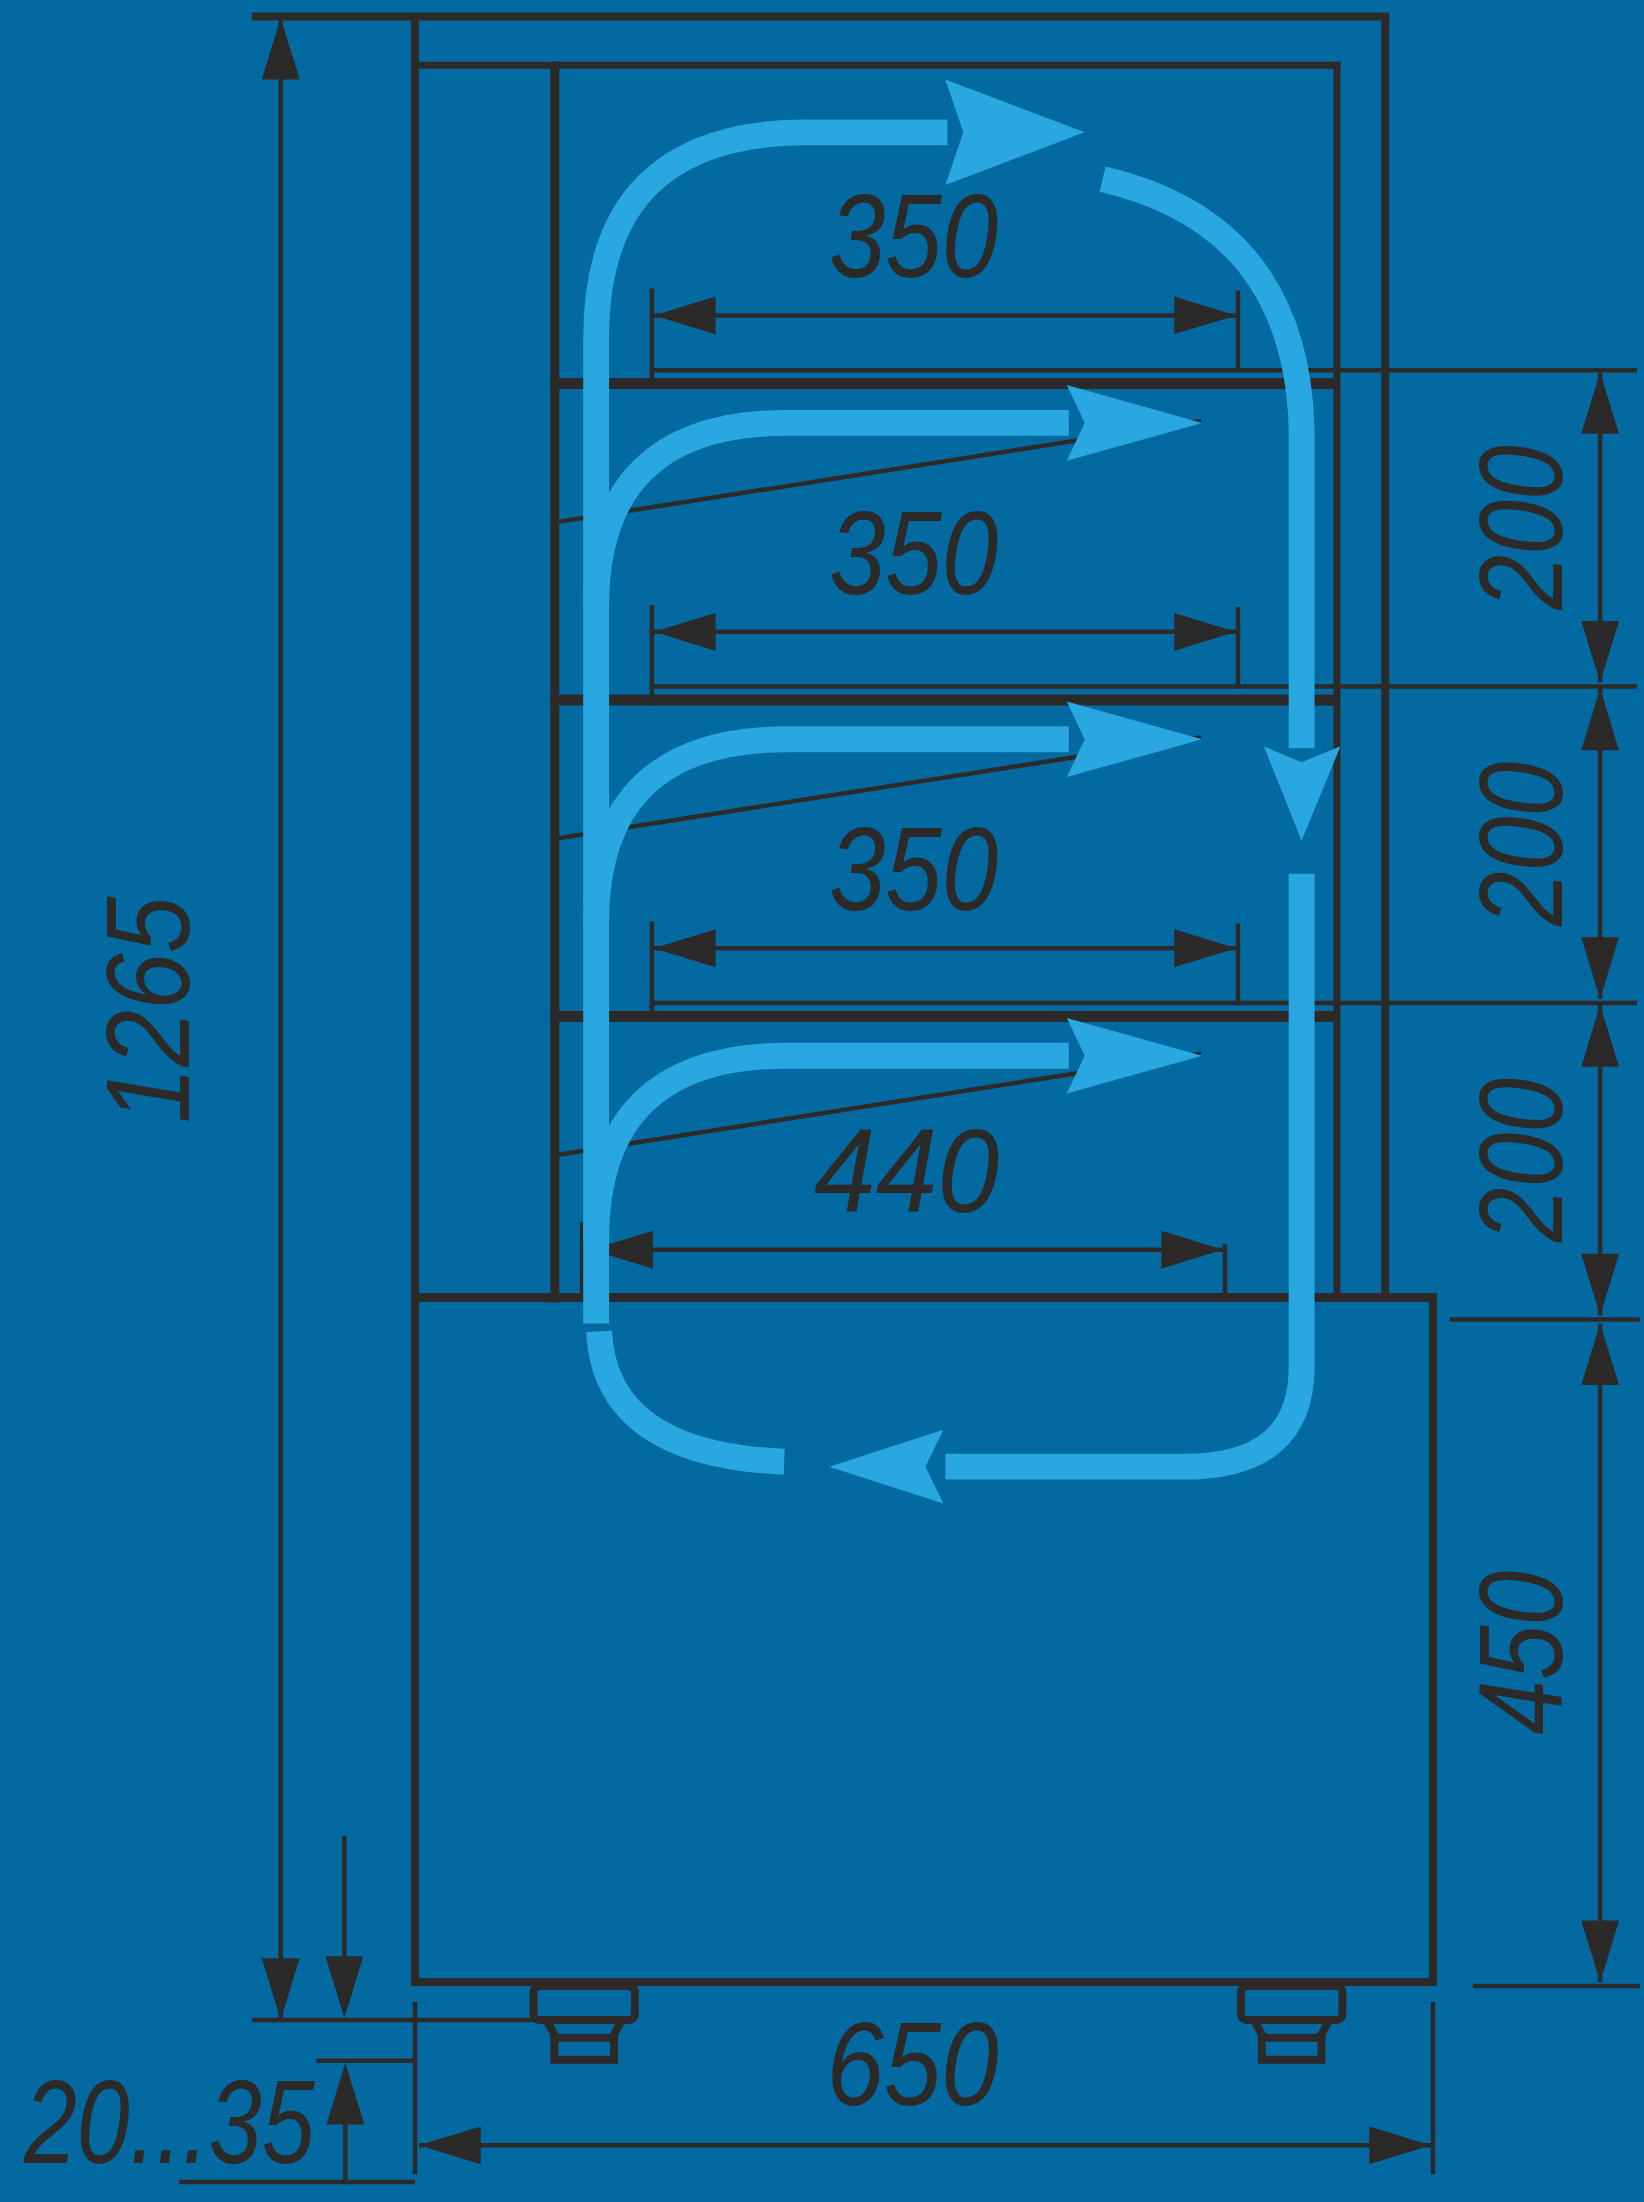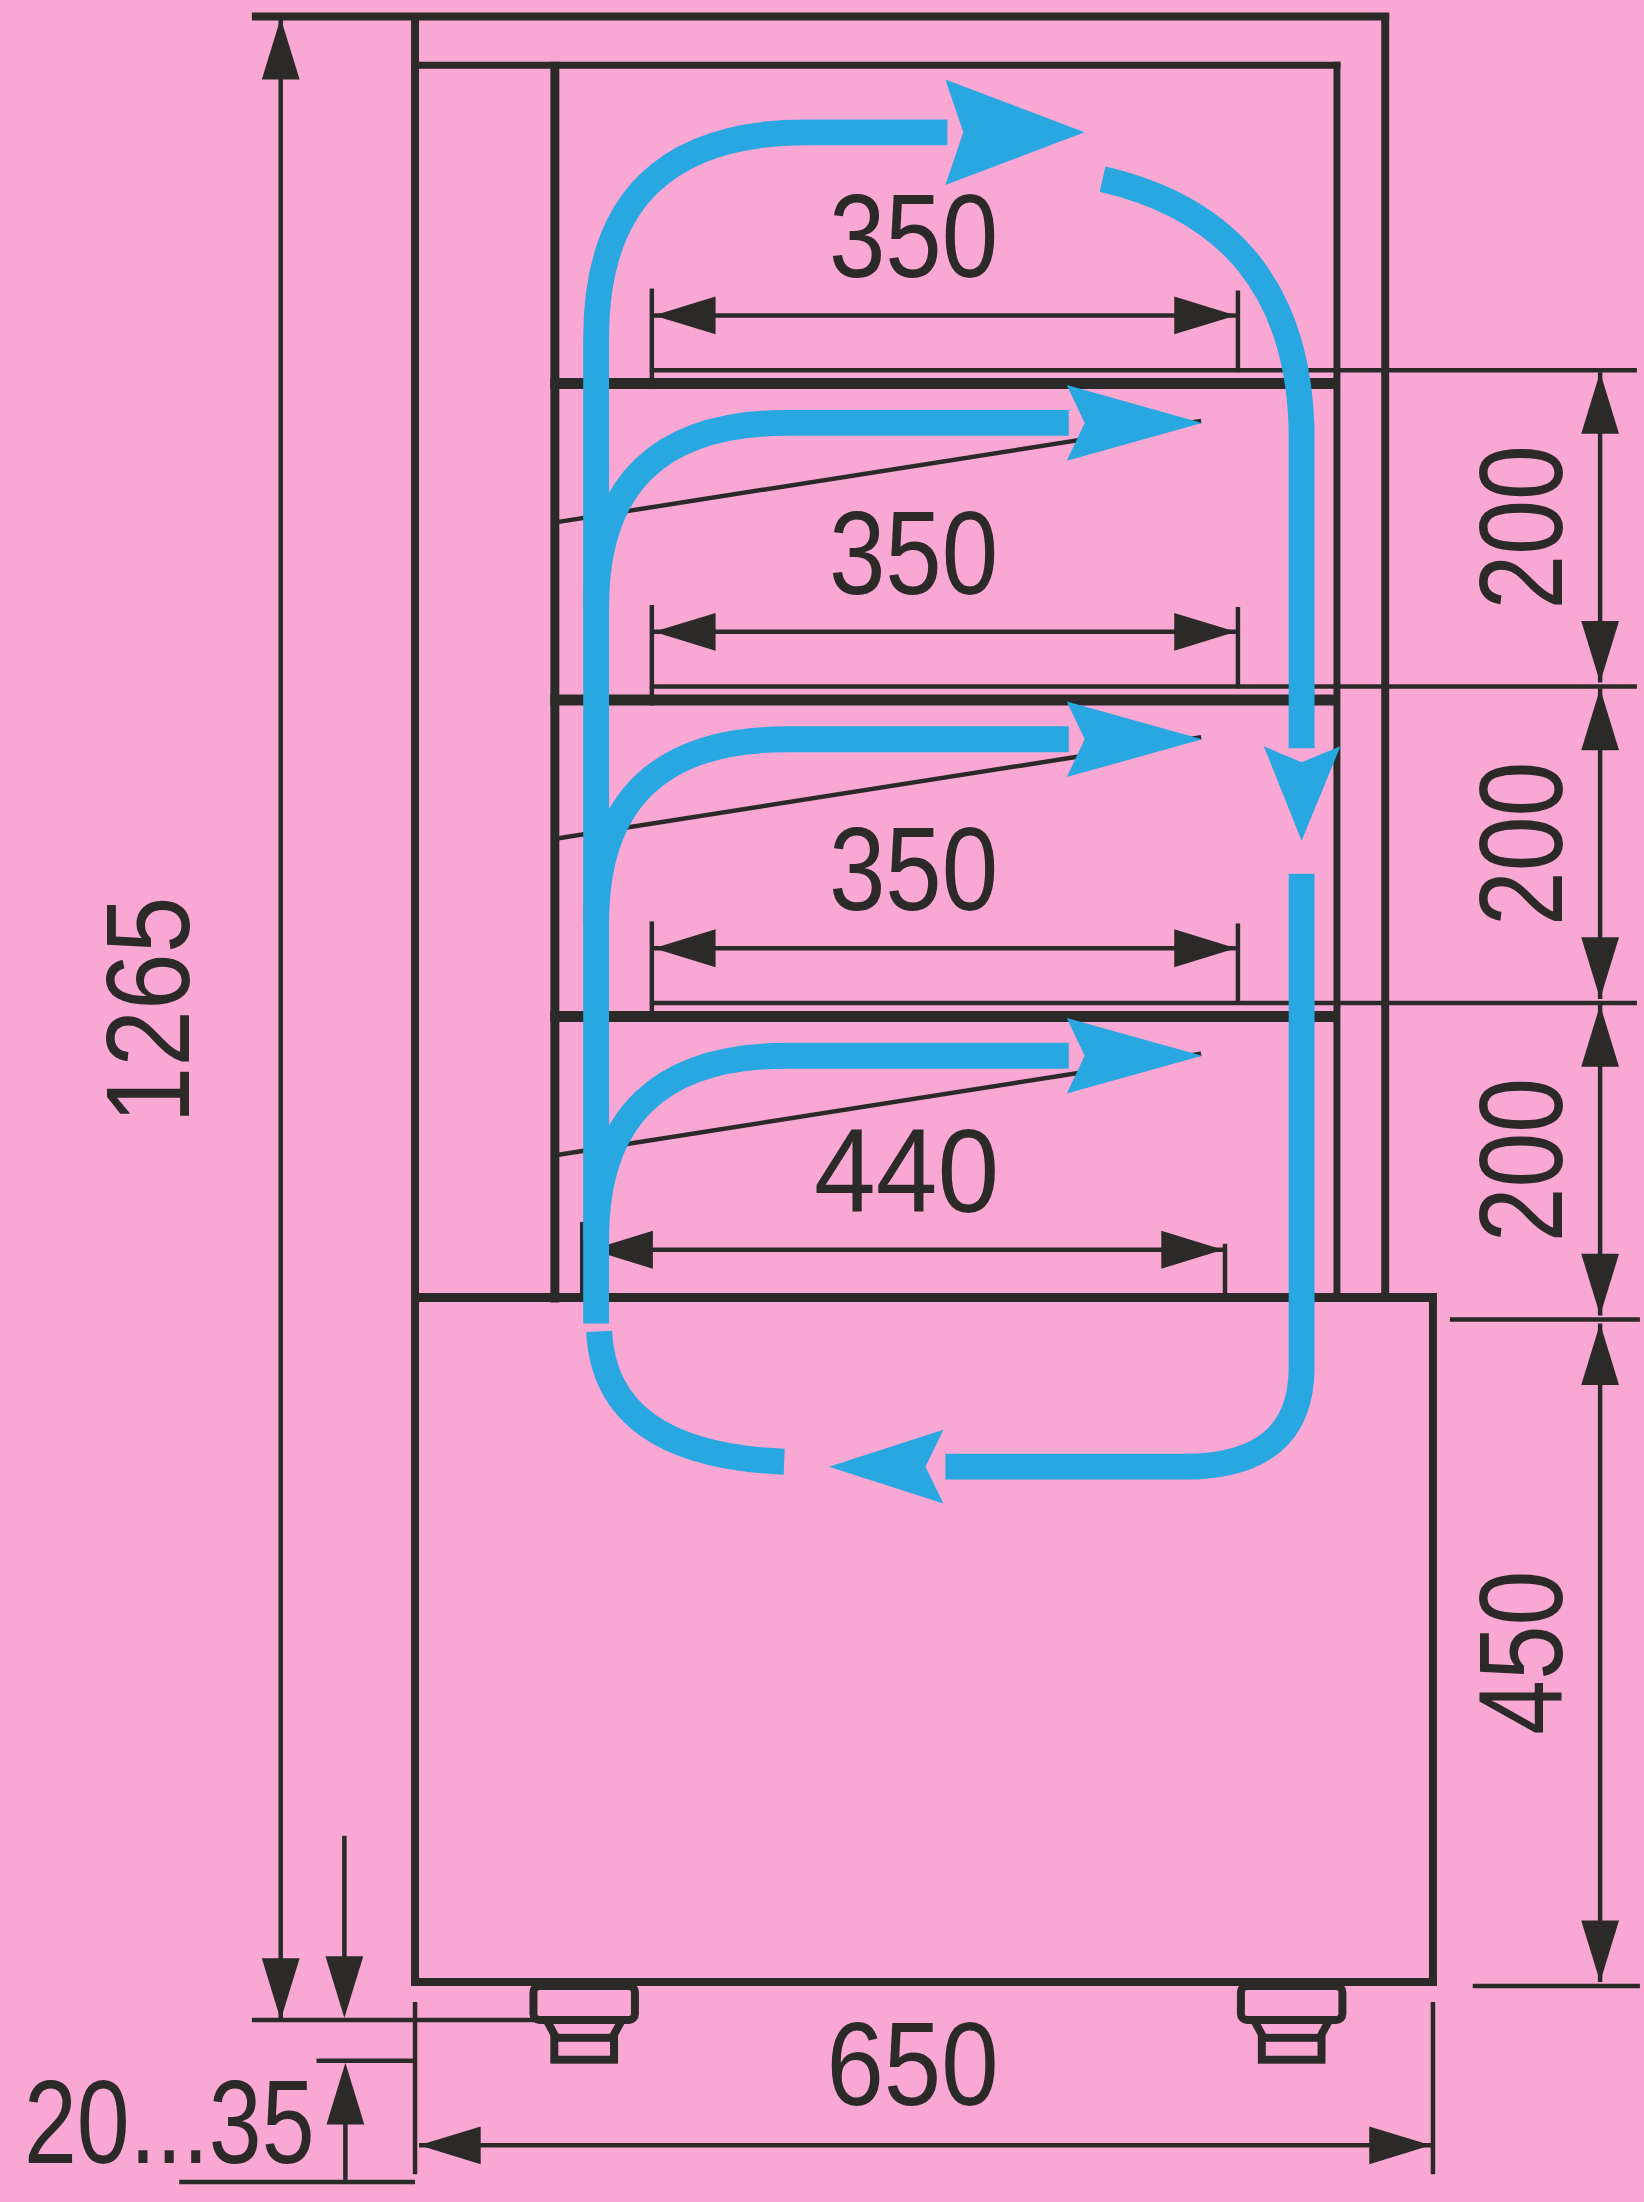--- a/index.html
+++ b/index.html
@@ -1,16 +1,16 @@
 <!DOCTYPE html>
 <html><head>
 <meta charset="utf-8">
 <style>
   html,body{margin:0;padding:0;background:#ffffff;}
-  .stage{position:relative;width:1645px;height:2203px;background:#f9a8d4;overflow:hidden;}
+  .stage{position:relative;width:1645px;height:2203px;background:#0369a1;overflow:hidden;font-style:italic;}
   svg{position:absolute;left:0;top:0;}
   text{font-family:"Liberation Sans","DejaVu Sans",sans-serif;font-weight:400;fill:#2B2A29;}
   .dim-label{font-size:120px;}
 </style>
 </head>
 <body>
 
 <div class="stage">
 <svg width="1645" height="2203" viewBox="0 0 1653 2214">
 

